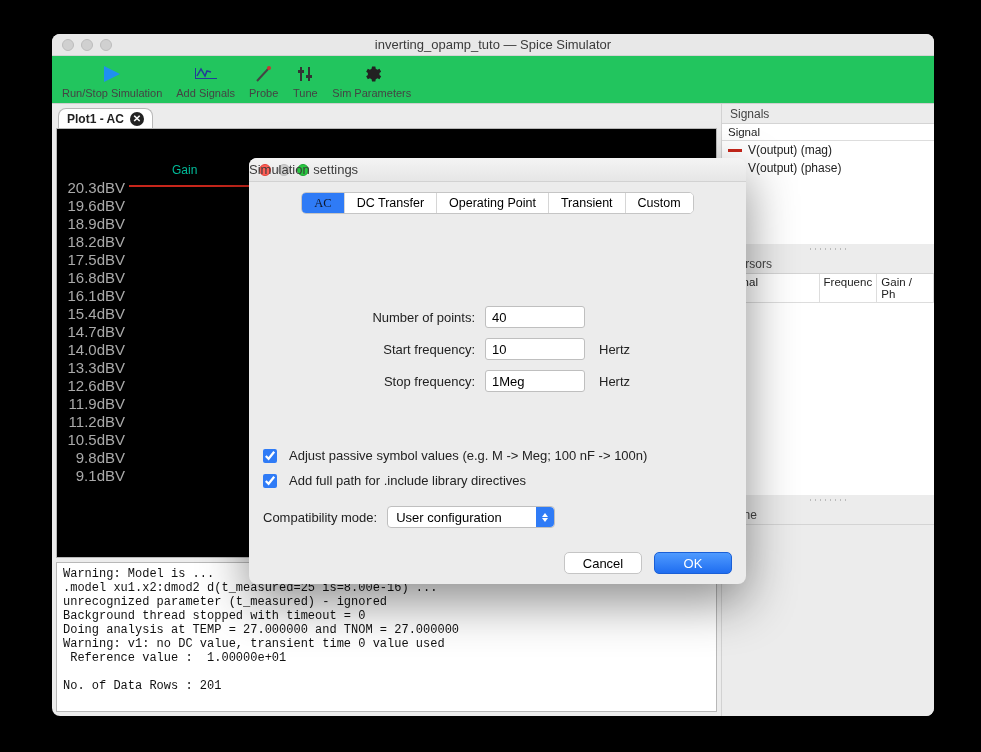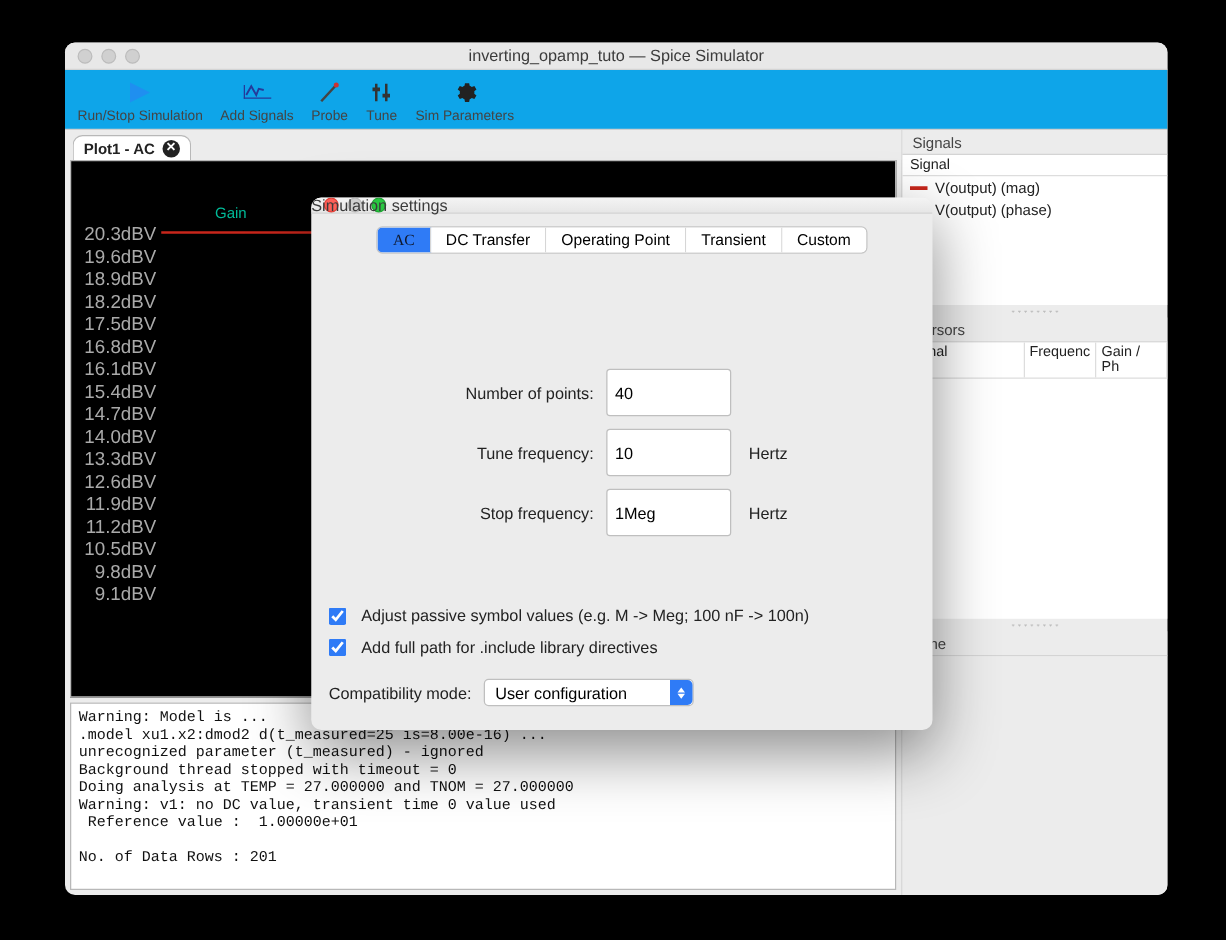--- a/index.html
+++ b/index.html
@@ -2,21 +2,21 @@
 <html><head>
 <meta charset="utf-8">
 <style>
   * { box-sizing: border-box; margin: 0; padding: 0; }
   body { background: #000; font-family: -apple-system, "Helvetica Neue", Arial, sans-serif; font-size: 13px; color: #222; width: 981px; height: 752px; overflow: hidden; }
   .app-window { position: absolute; left: 52px; top: 34px; width: 882px; height: 682px; background: #ececec; border-radius: 8px; box-shadow: 0 14px 40px rgba(0,0,0,0.5); overflow: hidden; }
   .titlebar { height: 22px; background: #e8e8e8; border-bottom: 1px solid #d4d4d4; display:flex; align-items:center; position:relative; }
   .traffic { display:flex; gap:7px; padding-left:10px; }
   .traffic span { width:12px; height:12px; border-radius:50%; background:#d0d0d0; border:0.5px solid #bcbcbc; }
   .titlebar .title { position:absolute; left:0; right:0; text-align:center; font-size:13px; color:#3b3b3b; }
-  .toolbar { height:48px; background:#0ea5e9; border-bottom:1px solid #cfcfcf; display:flex; align-items:flex-end; padding:2px 6px 4px 6px; gap:6px; }
+  .toolbar { height:48px; background:#22c55e; border-bottom:1px solid #cfcfcf; display:flex; align-items:flex-end; padding:2px 6px 4px 6px; gap:6px; }
   .tool { display:flex; flex-direction:column; align-items:center; gap:2px; padding:0 4px; }
   .tool .ico { width:26px; height:22px; display:flex; align-items:center; justify-content:center; }
   .tool .lbl { font-size:11px; color:#444; white-space:nowrap; }
   svg { display:block; }
   .content-row { display:flex; height: calc(100% - 70px); }
   .left-col { flex: 1 1 auto; display:flex; flex-direction:column; border-right:1px solid #d2d2d2; }
   .right-col { width: 212px; display:flex; flex-direction:column; }
   .tabbar { height:24px; display:flex; align-items:flex-end; padding-left:6px; background:#ececec; }
   .tabchip { height:20px; background:#fff; border:1px solid #b8b8b8; border-bottom:none; border-top-left-radius:8px; border-top-right-radius:8px; padding:1px 8px 0 8px; display:flex; align-items:center; gap:6px; font-size:12px; font-weight:600; }
   .tabchip .close { width:14px; height:14px; border-radius:50%; background:#222; color:#fff; display:flex; align-items:center; justify-content:center; font-size:10px; line-height:1; }
@@ -50,21 +50,21 @@
   .tc-dim { background:#d0d0d0; border:0.5px solid #bcbcbc; }
   .tc-grn { background:#28c840; border:0.5px solid #1ea633; }
   .dlg-body { flex:1; padding:10px 14px; display:flex; flex-direction:column; }
   .segctrl { align-self:center; display:flex; background:#fff; border-radius:5px; overflow:hidden; border:1px solid #c5c5c5; height:22px; }
   .segctrl button { border:none; background:#fff; padding:0 12px; font-size:12.5px; border-right:1px solid #d6d6d6; cursor:pointer; }
   .segctrl button:last-child { border-right:none; }
   .segctrl button.active { background:#2f7bf6; color:#0f172a;font-family:Liberation Serif, serif; }
   .form { margin-top:92px; display:flex; flex-direction:column; gap:10px; }
   .frow { display:flex; align-items:center; gap:10px; }
   .frow .lab { width:212px; text-align:right; font-size:13px; }
-  .frow input { width:100px; height:38px; border:1px solid #bfbfbf; border-radius:3px; background:#fff; padding:0 6px; font-size:13px; }
+  .frow input { width:100px; height:22px; border:1px solid #bfbfbf; border-radius:3px; background:#fff; padding:0 6px; font-size:13px; }
   .frow .unit { font-size:13px; margin-left:4px;}
   .checks { margin-top:56px; display:flex; flex-direction:column; gap:10px; font-size:13px; }
   .cbx { display:flex; align-items:center; gap:12px; }
   .cbx input { width:14px; height:14px; accent-color:#2f7bf6; }
   .compat { display:flex; align-items:center; gap:10px; margin-top:8px; font-size:13px;}
   .selwrap { position:relative; }
   .selwrap select { appearance:none; -webkit-appearance:none; width:168px; height:22px; border:1px solid #bfbfbf; border-radius:4px; background:#fff; padding:0 22px 0 8px; font-size:13px; }
   .selwrap .chev { position:absolute; right:1px; top:1px; width:18px; height:20px; background:#2f7bf6; border-top-right-radius:4px; border-bottom-right-radius:4px; display:flex; flex-direction:column; align-items:center; justify-content:center; gap:1px; pointer-events:none; }
   .selwrap .chev::before, .selwrap .chev::after { content:""; width:0; height:0; border-left:3px solid transparent; border-right:3px solid transparent; }
   .selwrap .chev::before { border-bottom:4px solid #fff; }
@@ -230,21 +230,21 @@
         <button>Transient</button>
         <button>Custom</button>
       </div>
 
       <div class="form">
         <div class="frow">
           <div class="lab">Number of points:</div>
           <input value="40" style="">
         </div>
         <div class="frow">
-          <div class="lab">Tune frequency:</div>
+          <div class="lab">Start frequency:</div>
           <input value="10" style="">
           <span class="unit">Hertz</span>
         </div>
         <div class="frow">
           <div class="lab">Stop frequency:</div>
           <input value="1Meg" style="">
           <span class="unit">Hertz</span>
         </div>
       </div>
 

